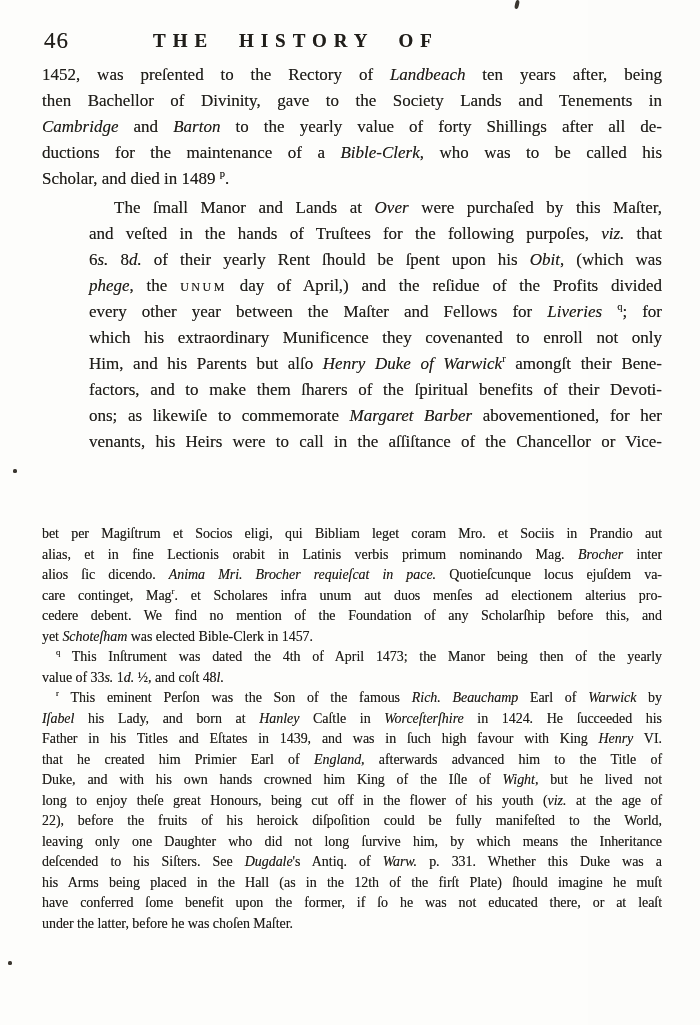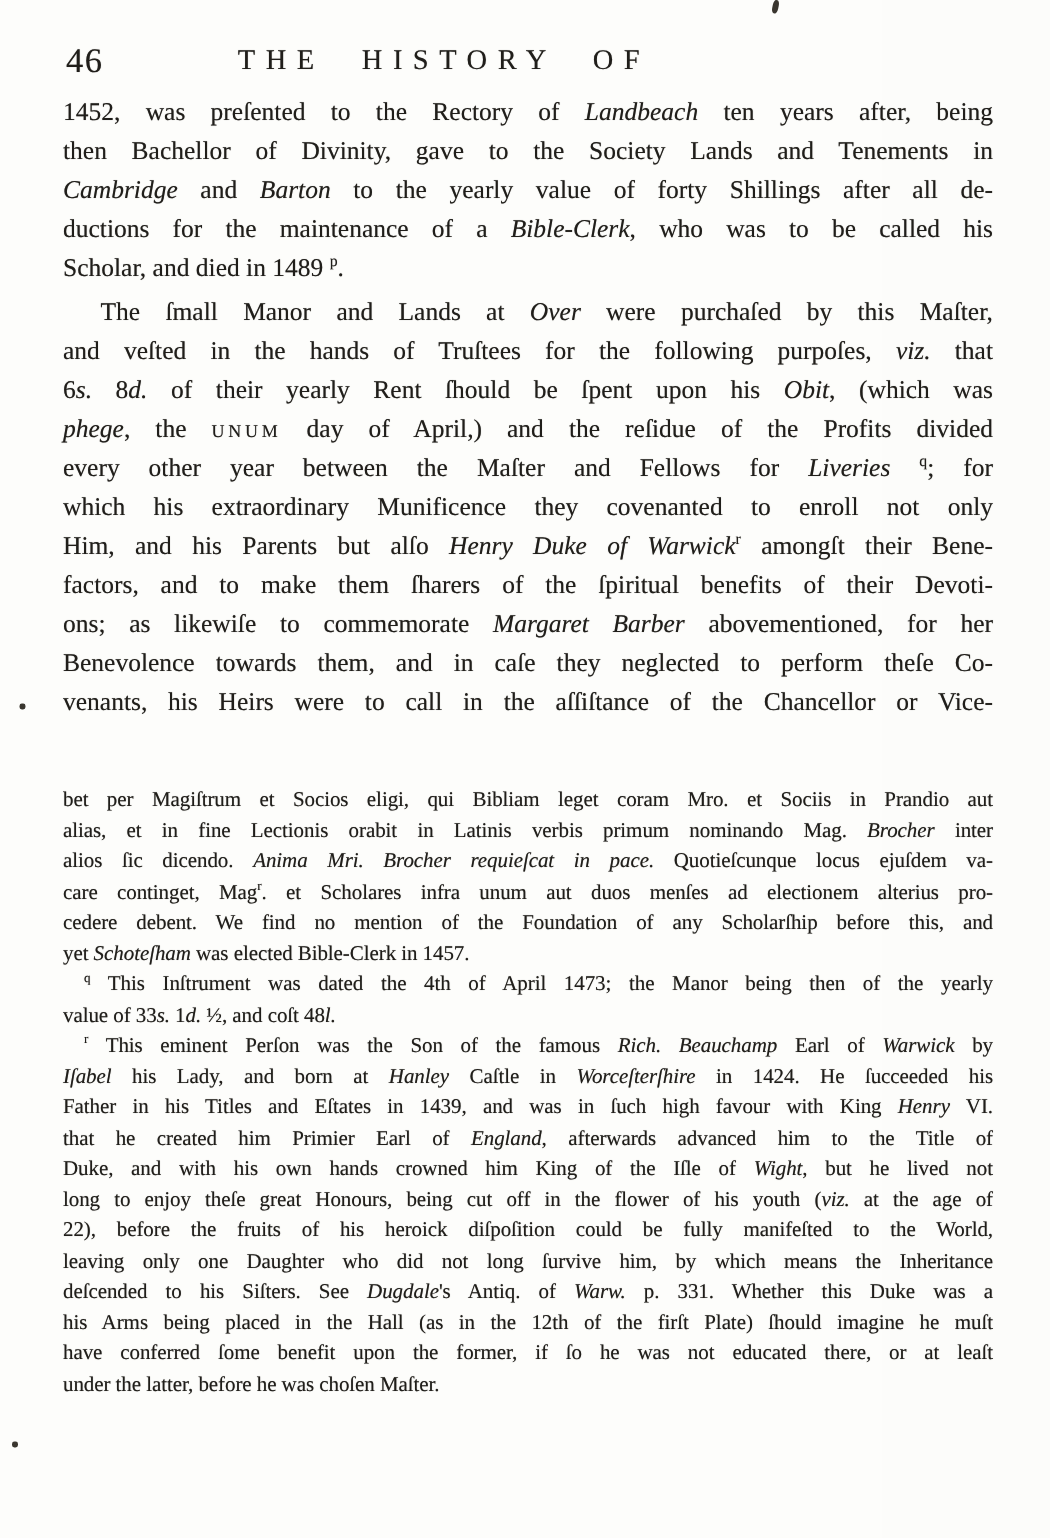--- a/index.html
+++ b/index.html
@@ -18,29 +18,29 @@
   }
   
   .header { position: absolute; top: 26px; left: 44px; right: 40px; height: 30px; }
   .pageno {
     position: absolute; left: 0; top: 2px;
     font-size: 23px; letter-spacing: 1px;
   }
   .runtitle {
     position: absolute; left: 0; right: 0; top: 4px;
     text-align: center;
-    font-size: 19px; font-weight: 400;
+    font-size: 19px; font-weight: 700;
     letter-spacing: 7px; word-spacing: 13px;
   }
   
   .maintext {
     position: absolute; top: 62px; left: 42px; width: 620px;
     font-size: 17px; line-height: 26px;
   }
-  .maintext .para + .para { margin-top: 3px; }
+  .maintext .para + .para { margin-top: 3px; margin-left: 47px; }
   .maintext .line.indent { text-indent: 25px; }
 
   .footnotes {
     position: absolute; top: 524px; left: 42px; width: 620px;
     font-size: 14px; line-height: 20.5px;
     letter-spacing: -0.05px;
   }
   .footnotes .line.indent { text-indent: 14px; }
 
   .line {
@@ -85,21 +85,20 @@
       <div class="para">
         <div class="line indent">The ſmall Manor and Lands at <i>Over</i> were purchaſed by this Maſter,</div>
         <div class="line">and veſted in the hands of Truſtees for the following purpoſes, <i>viz.</i> that</div>
         <div class="line">6<i>s.</i> 8<i>d.</i> of their yearly Rent ſhould be ſpent upon his <i>Obit</i>, (which was</div>
         <div class="line"><i>phege</i>, the <span class="sc">unum</span> day of April,) and the reſidue of the Profits divided</div>
         <div class="line">every other year between the Maſter and Fellows for <i>Liveries</i> <sup>q</sup>; for</div>
         <div class="line">which his extraordinary Munificence they covenanted to enroll not only</div>
         <div class="line">Him, and his Parents but alſo <i>Henry Duke of Warwick</i><sup>r</sup> amongſt their Bene-</div>
         <div class="line">factors, and to make them ſharers of the ſpiritual benefits of their Devoti-</div>
         <div class="line">ons; as likewiſe to commemorate <i>Margaret Barber</i> abovementioned, for her</div>
-        <div class="line">Benevolence towards them, and in caſe they neglected to perform theſe Co-</div>
         <div class="line">venants, his Heirs were to call in the aſſiſtance of the Chancellor or Vice-</div>
       </div>
     </div>
 
   <div class="footnotes">
       <div class="para">
         <div class="line">bet per Magiſtrum et Socios eligi, qui Bibliam leget coram Mro. et Sociis in Prandio aut</div>
         <div class="line">alias, et in fine Lectionis orabit in Latinis verbis primum nominando Mag. <i>Brocher</i> inter</div>
         <div class="line">alios ſic dicendo. <i>Anima Mri. Brocher requieſcat in pace.</i> Quotieſcunque locus ejuſdem va-</div>
         <div class="line">care continget, Mag<sup>r</sup>. et Scholares infra unum aut duos menſes ad electionem alterius pro-</div>

